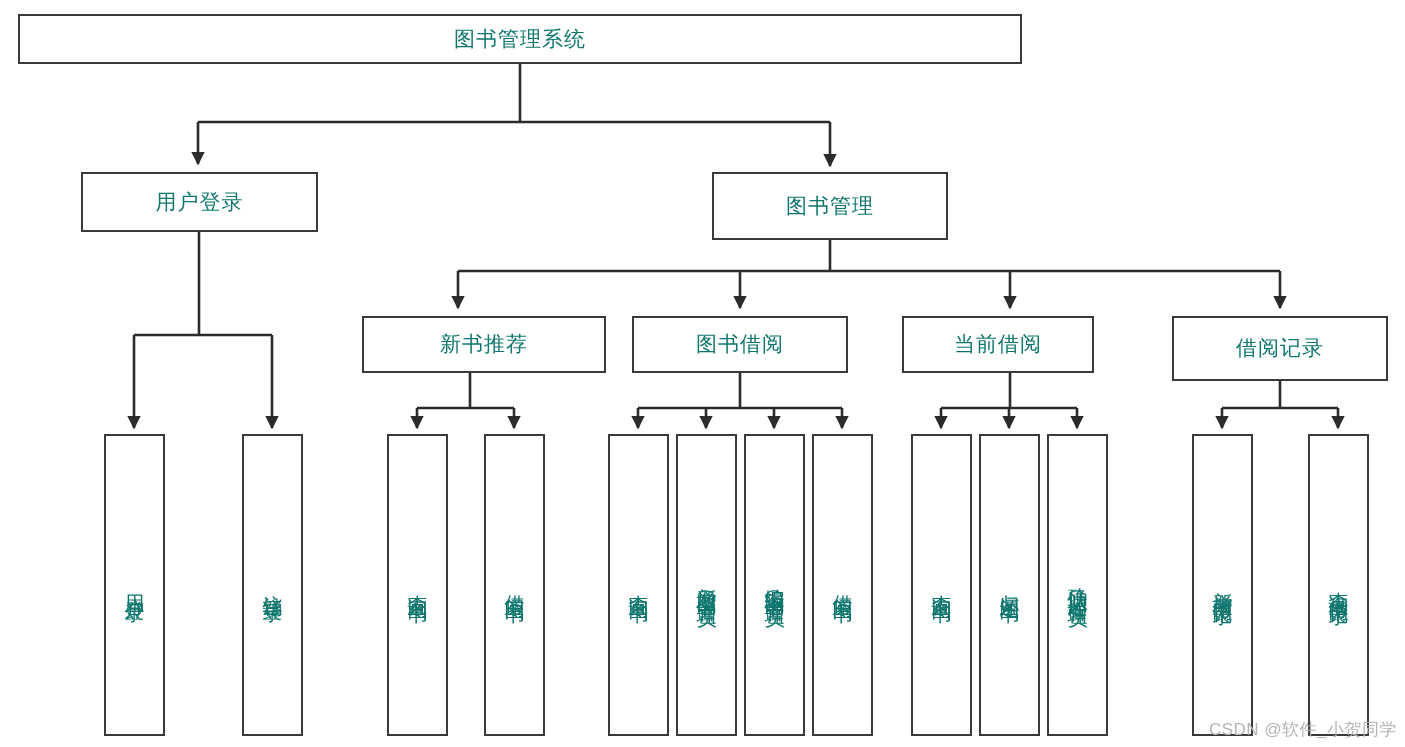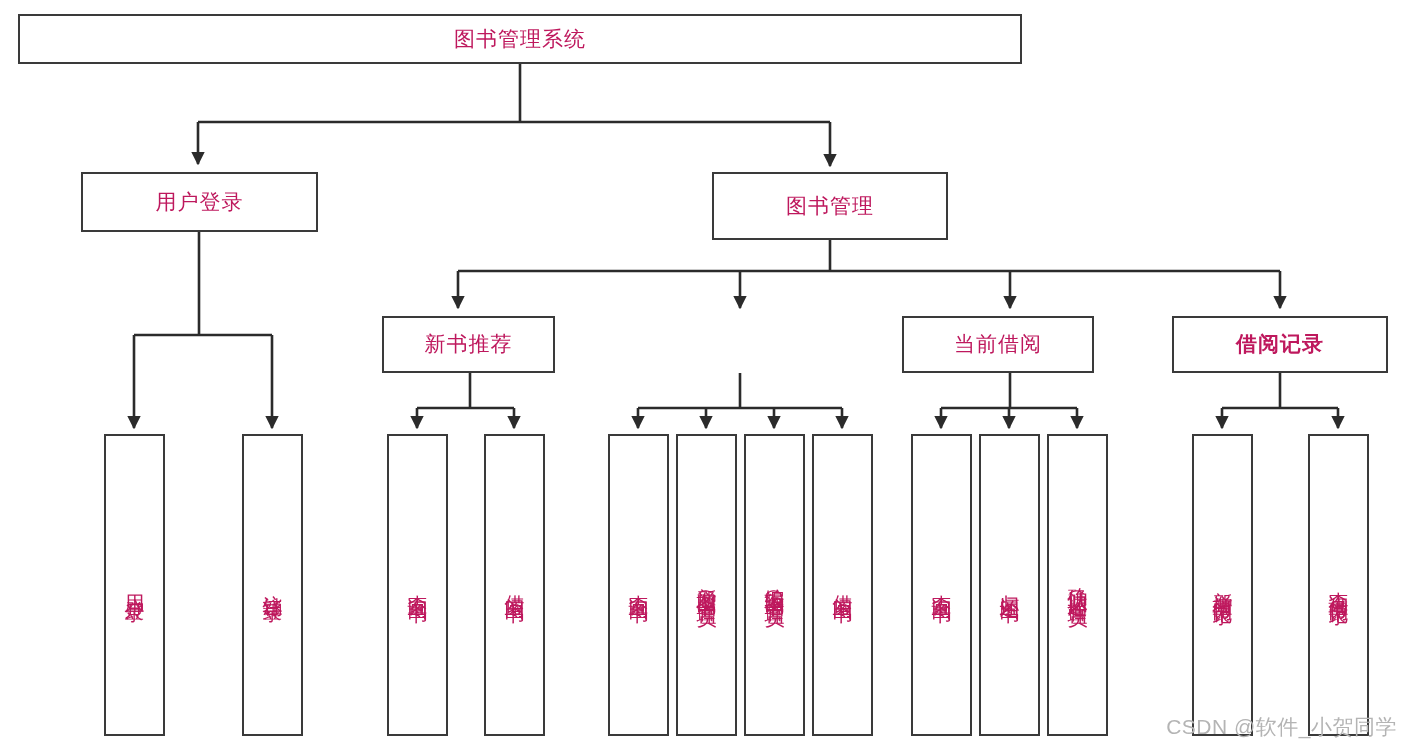--- a/index.html
+++ b/index.html
@@ -24,21 +24,21 @@
     top: 0;
     width: 1405px;
     height: 747px;
     pointer-events: none;
   }
   .node {
     position: absolute;
     box-sizing: border-box;
     border: 2px solid #3a3a3a;
     background: #ffffff;
-    color: #be185d;
+    color: #0f766e;
     display: flex;
     align-items: center;
     justify-content: center;
     text-align: center;
     line-height: 1.15;
   }
   .node.horizontal {
     font-size: 21px;
     letter-spacing: 1px;
   }
@@ -55,21 +55,21 @@
     text-orientation: upright;
     line-height: 1.05;
     letter-spacing: 3px;
     display: block;
     max-height: 100%;
   }
   #watermark {
     position: absolute;
     right: 8px;
     bottom: 6px;
-    font-size: 21px;
+    font-size: 17px;
     color: #b4b4b4;
     letter-spacing: 0.5px;
     white-space: nowrap;
   }
 </style>
 </head>
 <body>
 
 <div id="diagram-root">
 
@@ -127,27 +127,30 @@
     <span>图书管理系统</span>
   </div>
 
   <div class="node horizontal" style="left:81px; top:172px; width:237px; height:60px;">
     <span>用户登录</span>
   </div>
   <div class="node horizontal" style="left:712px; top:172px; width:236px; height:68px;">
     <span>图书管理</span>
   </div>
 
-  <div class="node horizontal" style="left:382px; top:316px; width:173px; height:57px;">
+  <div class="node horizontal" style="left:362px; top:316px; width:244px; height:57px;">
     <span>新书推荐</span>
+  </div>
+  <div class="node horizontal" style="left:632px; top:316px; width:216px; height:57px;">
+    <span>图书借阅</span>
   </div>
   <div class="node horizontal" style="left:902px; top:316px; width:192px; height:57px;">
     <span>当前借阅</span>
   </div>
-  <div class="node horizontal" style="left:1172px; top:316px; width:216px; height:57px;font-weight:bold;">
+  <div class="node horizontal" style="left:1172px; top:316px; width:216px; height:65px;">
     <span>借阅记录</span>
   </div>
 
   <div class="node vertical" style="left:104px; top:434px; width:61px; height:302px;">
     <span class="vtext">用户登录</span>
   </div>
   <div class="node vertical" style="left:242px; top:434px; width:61px; height:302px;">
     <span class="vtext">注销登录</span>
   </div>
 

